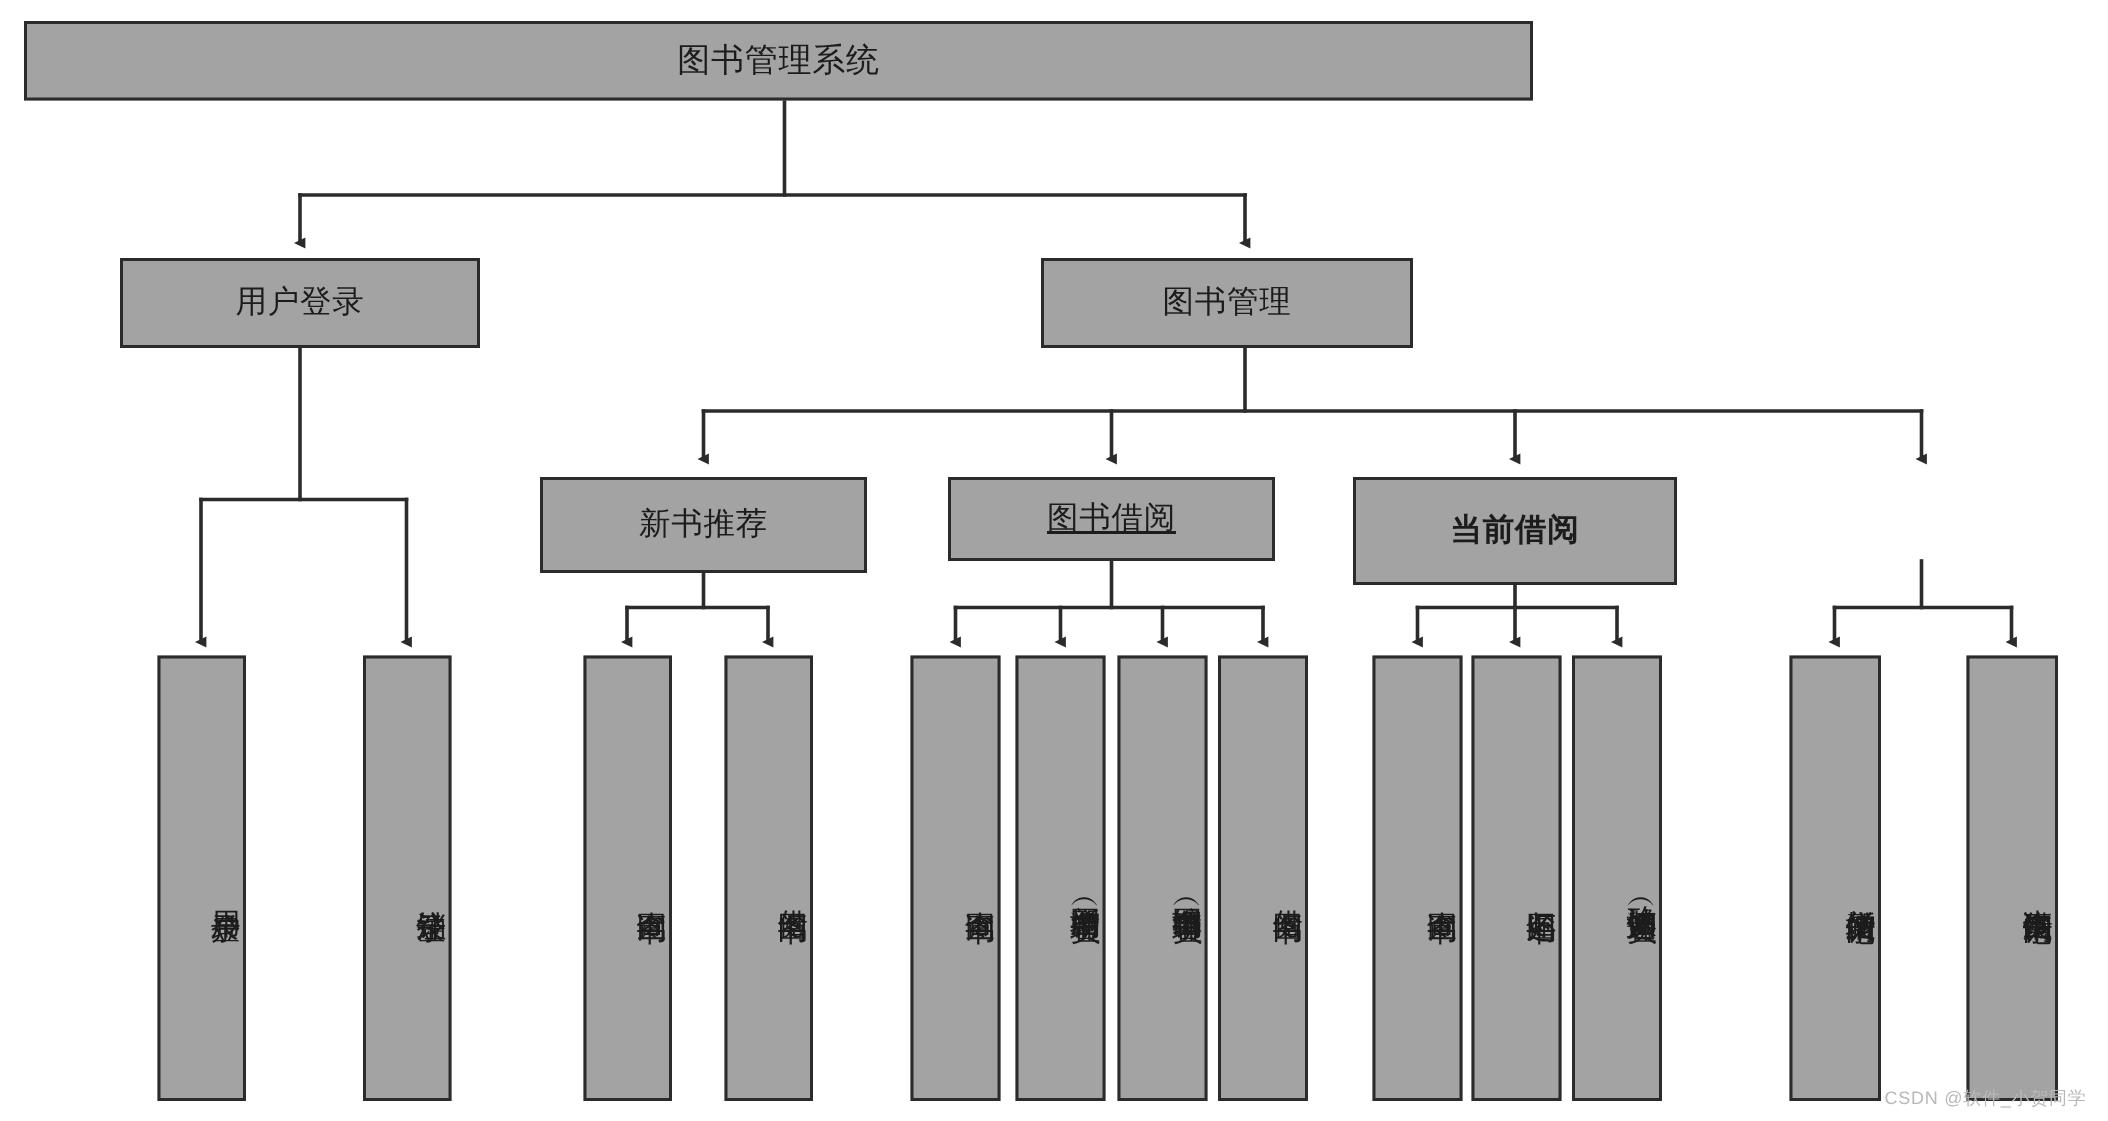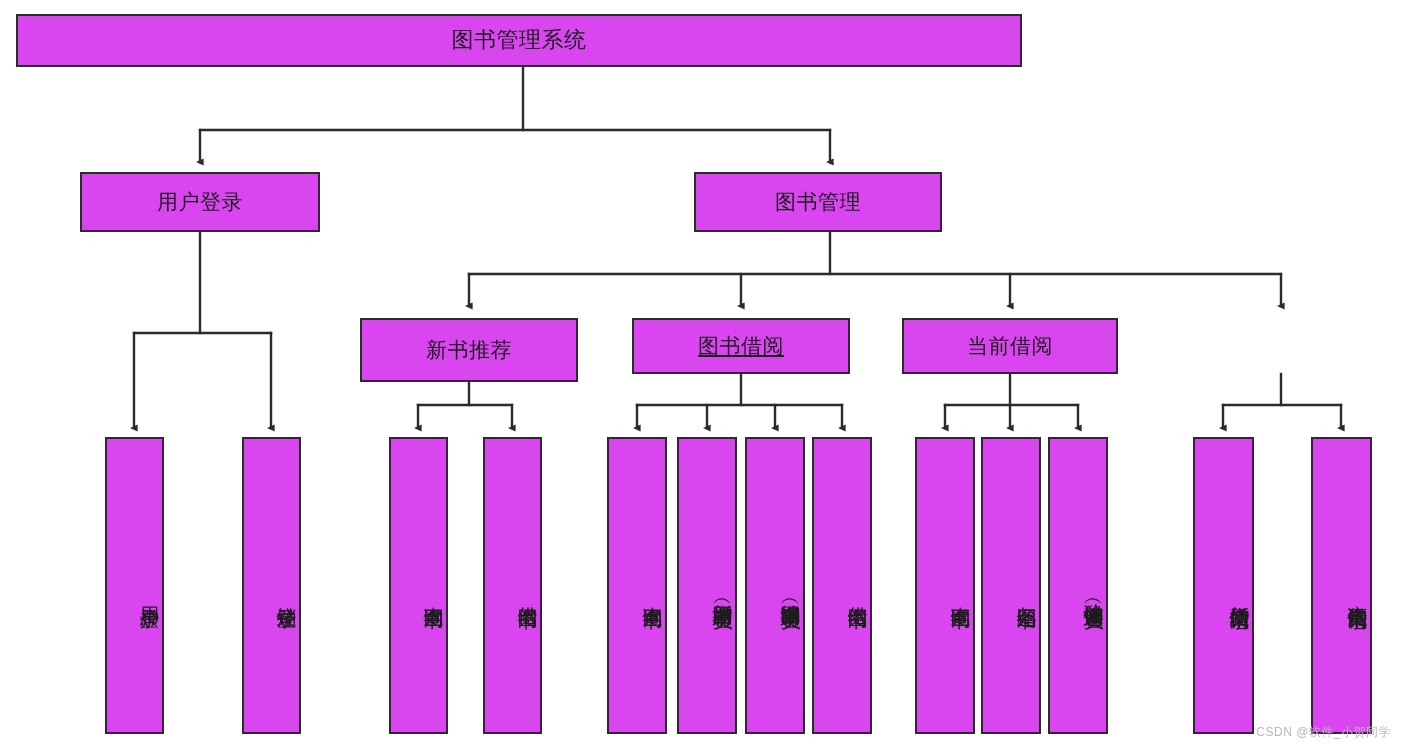--- a/index.html
+++ b/index.html
@@ -23,21 +23,21 @@
     left: 0;
     top: 0;
     width: 1405px;
     height: 747px;
     pointer-events: none;
   }
   .node {
     position: absolute;
     box-sizing: border-box;
     border: 2px solid #2b2b2b;
-    background: #d946ef;
+    background: #a3a3a3;
     display: flex;
     align-items: center;
     justify-content: center;
     color: #1c1c1c;
     text-align: center;
   }
   .node.horiz {
     font-size: 21px;
     line-height: 1.2;
     letter-spacing: 0.5px;
@@ -134,21 +134,21 @@
   <div class="node horiz" style="left:694px; top:172px; width:248px; height:60px;align-items:center;">
     <span class="lbl">图书管理</span>
   </div>
 
   <div class="node horiz" style="left:360px; top:318px; width:218px; height:64px;">
     <span class="lbl">新书推荐</span>
   </div>
   <div class="node horiz" style="left:632px; top:318px; width:218px; height:56px;text-decoration:underline;">
     <span class="lbl">图书借阅</span>
   </div>
-  <div class="node horiz" style="left:902px; top:318px; width:216px; height:56px;">
+  <div class="node horiz" style="left:902px; top:318px; width:216px; height:72px;font-weight:bold;">
     <span class="lbl">当前借阅</span>
   </div>
 
   <div class="node vert" style="left:105px; top:437px; width:59px; height:297px;">
     <span class="lbl">用户登录</span>
   </div>
   <div class="node vert" style="left:242px; top:437px; width:59px; height:297px;">
     <span class="lbl">注销登录</span>
   </div>
 

